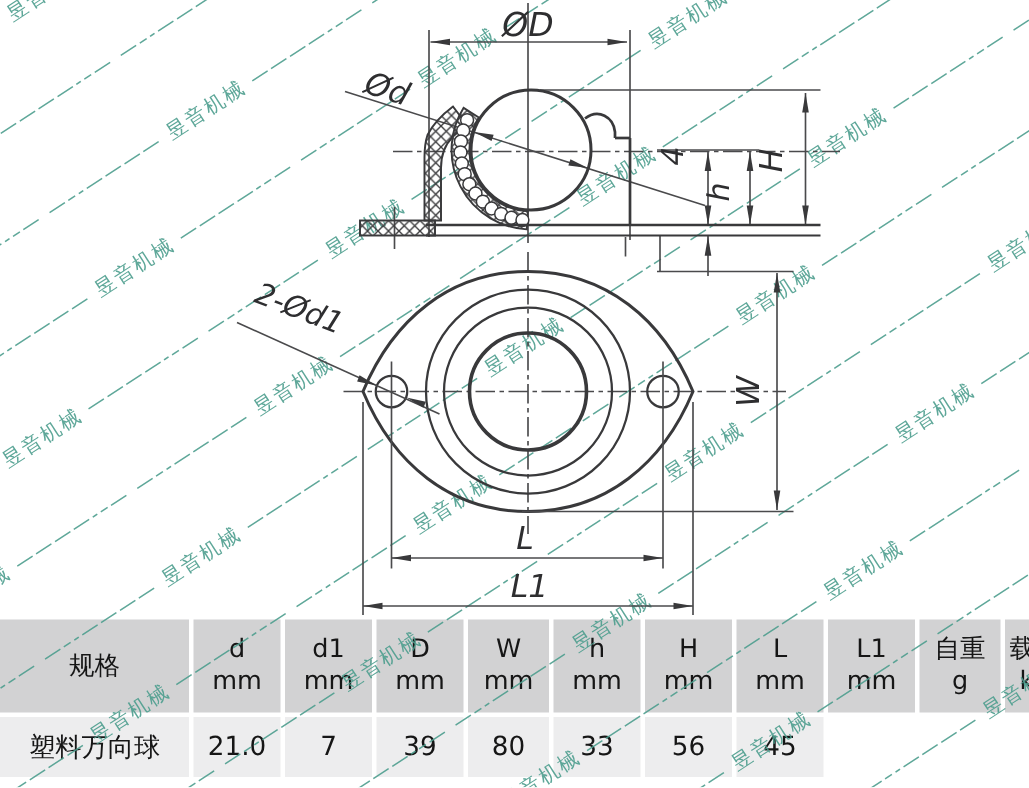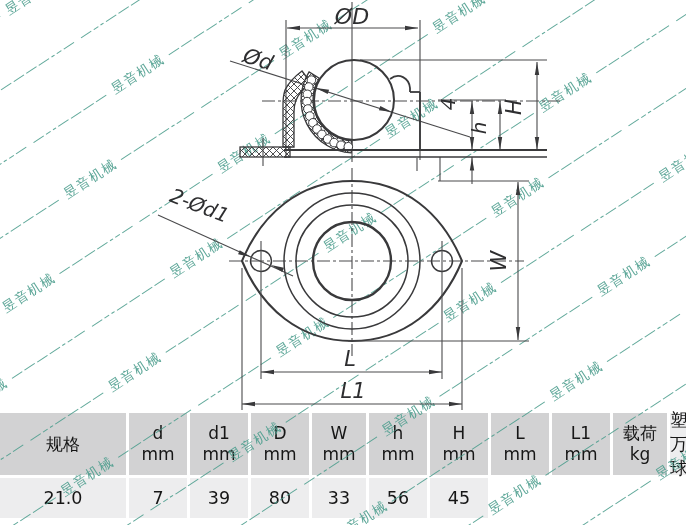--- a/index.html
+++ b/index.html
@@ -60,20 +60,24 @@
       </div>
     <div class="hcell">
         <span>L</span>
         <span>mm</span>
       </div>
     <div class="hcell">
         <span>L1</span>
         <span>mm</span>
       </div>
     <div class="hcell">
+        <span>自重</span>
+        <span>g</span>
+      </div>
+    <div class="hcell">
         <span>载荷</span>
         <span>kg</span>
       </div>
 
     <div class="dcell">塑料万向球</div>
     <div class="dcell">21.0</div>
     <div class="dcell">7</div>
     <div class="dcell">39</div>
     <div class="dcell">80</div>
     <div class="dcell">33</div>

